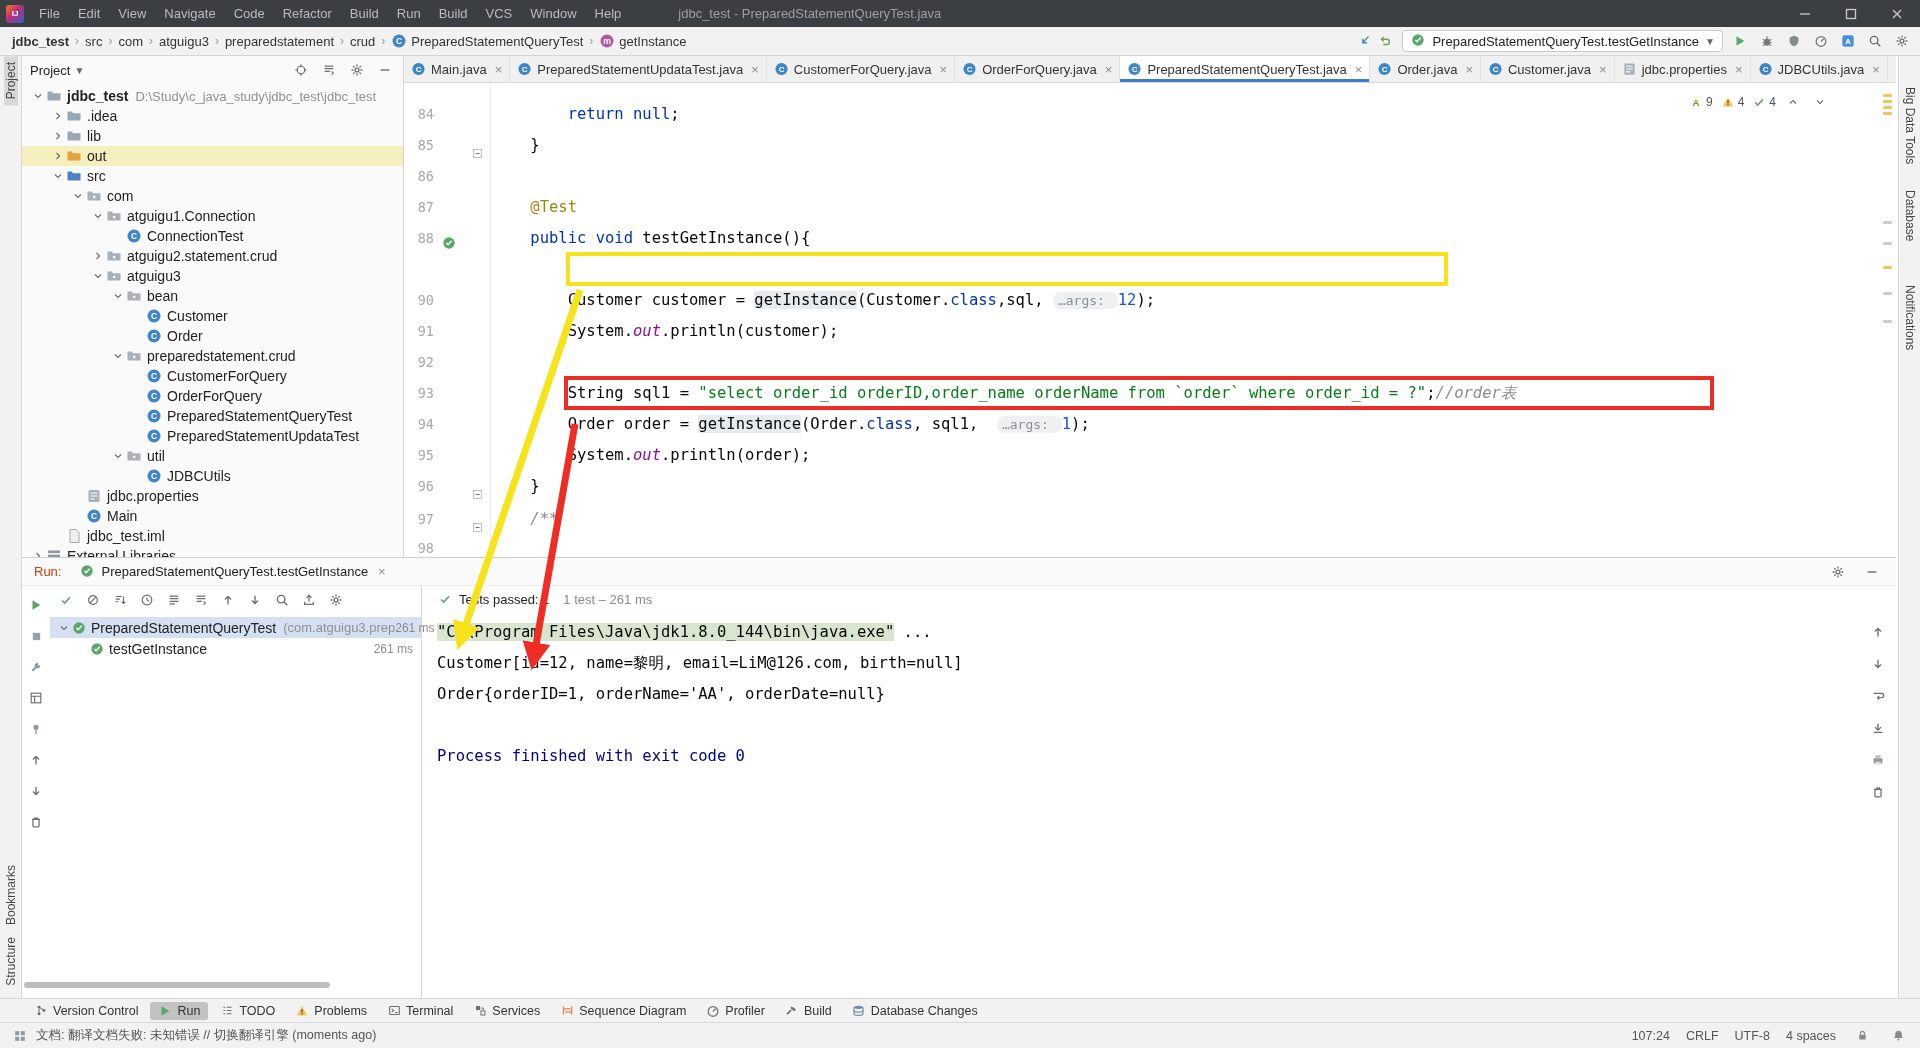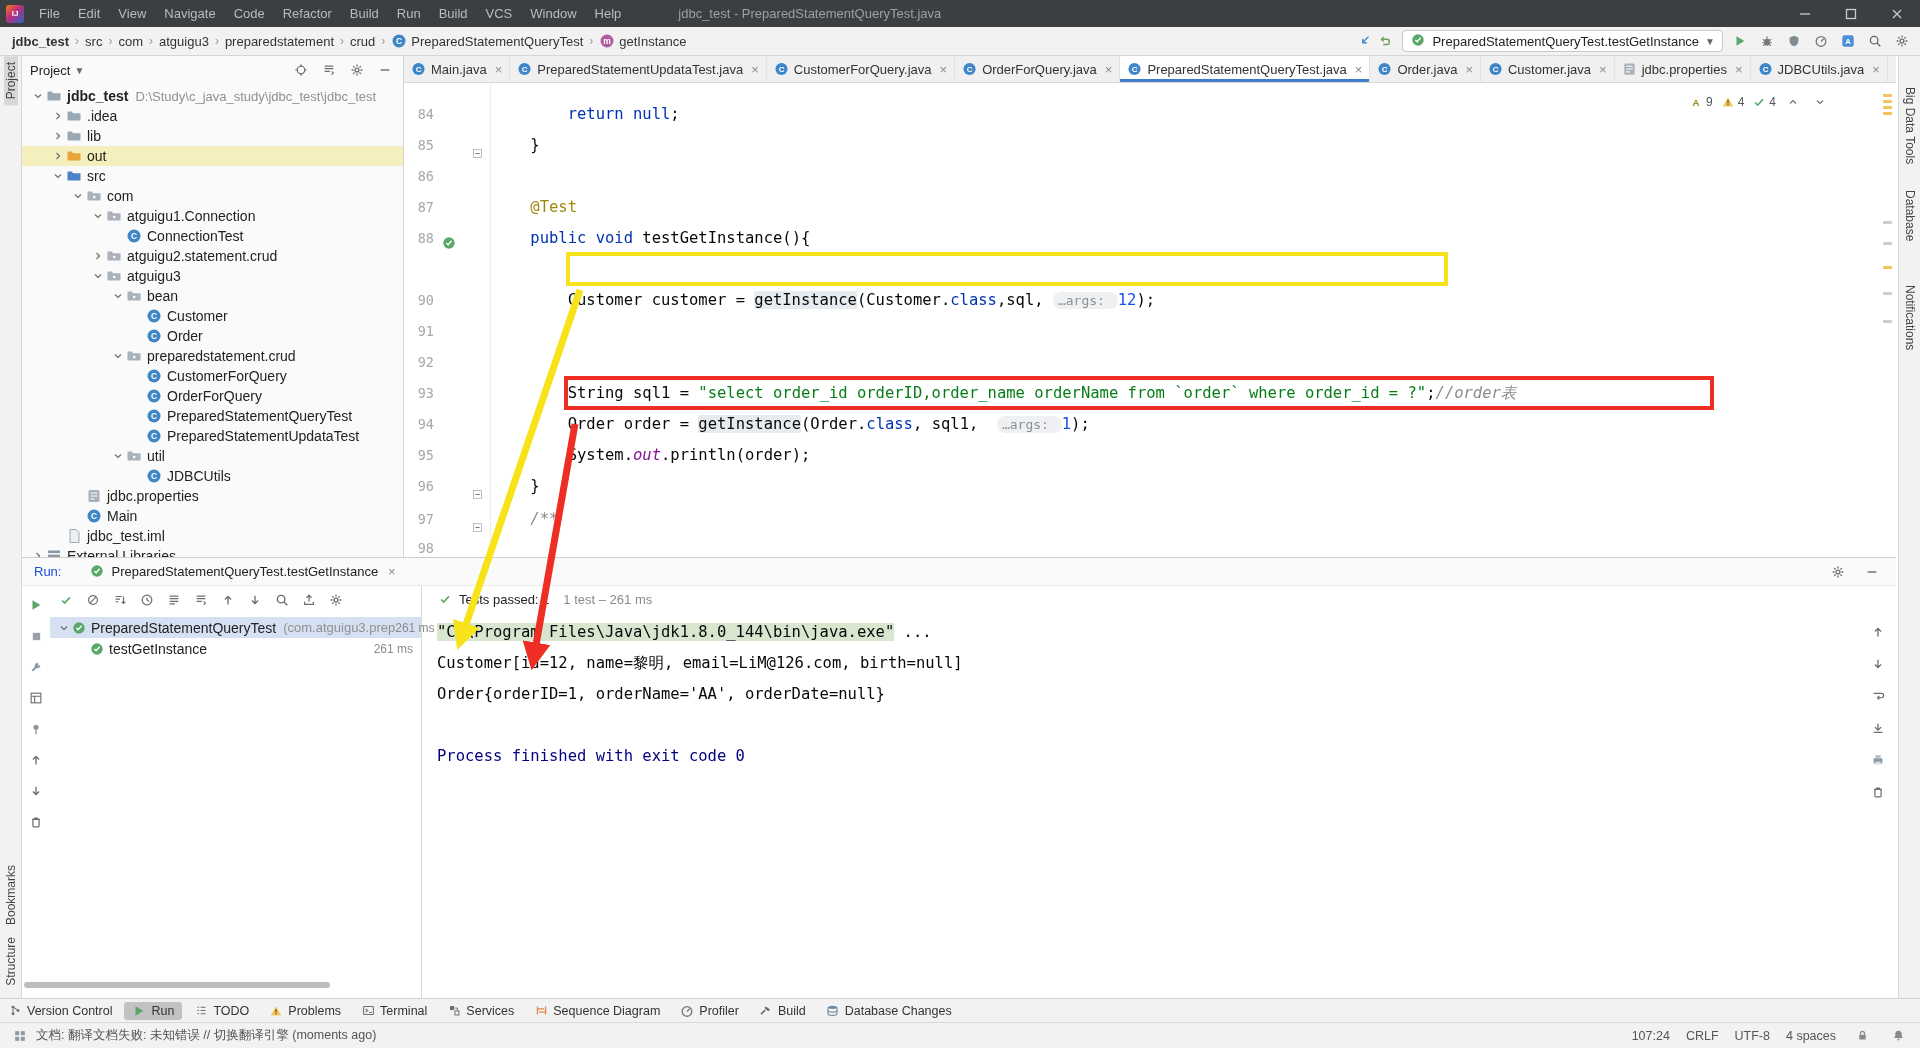--- a/index.html
+++ b/index.html
@@ -73,21 +73,21 @@
   .fld { color:#871094; font-style:italic; }
   .hl { background:#e6ebf0; }
   .inlay { background:#eef0f2; color:#8c9096; border-radius:8px; padding:1px 5px; font-size:13px; }
   #inspections { position:absolute; top:36px; right:66px; display:flex; align-items:center; gap:7px; font-size:12px; color:#555; z-index:4; }
   .insp-item { display:flex; align-items:center; gap:2px; }
   .stripe-mark { position:absolute; width:9px; height:3px; border-radius:1px; }
 
   
   #run-panel { position:absolute; left:22px; top:557px; width:1874px; height:441px; background:#fff; border-top:1px solid #cfcfcf; z-index:3; }
   #rp-header { height:28px; display:flex; align-items:center; background:#fafafa; border-bottom:1px solid #ebebeb; font-size:13px; color:#222; }
-  .rp-run-label { color:#1d4ed8; margin:0 20px 0 12px;text-align:right; }
+  .rp-run-label { color:#c2410c; margin:0 10px 0 12px;text-align:right; }
   .rp-tab { display:flex; align-items:center; gap:6px; padding:0 8px; height:100%; }
   .rp-tab .tab-close { margin-left:4px; }
   .rp-actions { margin-left:auto; display:flex; gap:14px; padding-right:14px; }
   #rp-vtoolbar { position:absolute; left:0; top:28px; width:28px; bottom:0; display:flex; flex-direction:column; align-items:center; gap:11px; padding-top:9px; }
   #test-pane { position:absolute; left:28px; top:28px; width:372px; bottom:0; border-right:1px solid #d9d9d9; }
   #tp-toolbar { height:27px; display:flex; align-items:center; gap:7px; padding:0 6px; }
   #tp-tree { position:absolute; top:31px; left:0; right:0; }
   .tpr { height:21px; display:flex; align-items:center; font-size:14px; color:#222; white-space:nowrap; padding-left:6px; }
   .tpr.sel { background:#d5e1f2; }
   .tpr .ic { width:14px; height:14px; margin-right:5px; }
@@ -97,21 +97,21 @@
   #console { position:absolute; left:402px; top:28px; right:0; bottom:0; }
   #console-head { height:27px; display:flex; align-items:center; gap:14px; font-size:13px; color:#222; padding-left:13px; }
   #console-head .detail { color:#8a8a8a; }
   #console-lines { position:absolute; top:31px; left:13px; right:44px; font-family:"DejaVu Sans Mono",monospace; font-size:15.5px; }
   .console-line { height:31px; line-height:31px; white-space:pre; color:#080808; }
   .cmdhl { background:#d8e6cf; }
   .sys { color:#000080; }
   #console-toolbar { position:absolute; right:8px; top:36px; display:flex; flex-direction:column; gap:12px; }
 
   
-  #bottom-bar { position:absolute; left:0; top:998px; width:1920px; height:24px; background:#f2f2f2; border-top:1px solid #d5d5d5; display:flex; align-items:center; gap:4px; font-size:12.5px; color:#333; z-index:5; }
+  #bottom-bar { position:absolute; left:0; top:998px; width:1920px; height:24px; background:#f2f2f2; border-top:1px solid #d5d5d5; display:flex; align-items:center; gap:4px; font-size:12.5px; color:#333; padding-left:26px; z-index:5; }
   .tool-btn { display:flex; align-items:center; gap:5px; padding:2px 8px; border-radius:3px; white-space:nowrap; }
   .tool-btn .ic { width:14px; height:14px; }
   .tool-btn.active { background:#c2c2c2; }
   #status-bar { position:absolute; left:0; top:1022px; width:1920px; height:26px; background:#f2f2f2; border-top:1px solid #d9d9d9; display:flex; align-items:center; font-size:12.5px; color:#555; padding:0 12px; gap:8px; z-index:5; }
   .sb-right { margin-left:auto; display:flex; gap:16px; align-items:center; }
   .sb-item { cursor:default; }
 
   
   .anno-box { position:absolute; z-index:60; pointer-events:none; }
   #anno-svg { position:absolute; inset:0; z-index:60; pointer-events:none; }
@@ -711,20 +711,21 @@
               <path d="M5 8l2 2 4-4.5" stroke="#fff" stroke-width="1.6" fill="none"></path>
             </svg></span>
           <span class="ct"><span class="">    </span><span class="kw">public</span><span class=""> </span><span class="kw">void</span><span class=""> testGetInstance(){</span></span>
         </div>
         <div class="code-line" style="top:201.5px">
           <span class="ln">90</span>
           <span class="ct"><span class="">        Customer customer = </span><span class="hl">getInstance</span><span class="">(Customer.</span><span class="kw">class</span><span class="">,sql, </span><span class="inlay">…args: </span><span class="num">12</span><span class="">);</span></span>
         </div>
         <div class="code-line" style="top:232.5px">
           <span class="ln">91</span>
+          <span class="ct"><span class="">        System.</span><span class="fld">out</span><span class="">.println(customer);</span></span>
         </div>
         <div class="code-line" style="top:263.5px">
           <span class="ln">92</span>
           <span class="ct"></span>
         </div>
         <div class="code-line" style="top:294.5px">
           <span class="ln">93</span>
           <span class="ct"><span class="">        String sql1 = </span><span class="str">"select order_id orderID,order_name orderName from `order` where order_id = ?"</span><span class="">;</span><span class="cmt">//order表</span></span>
         </div>
         <div class="code-line" style="top:325.5px">

